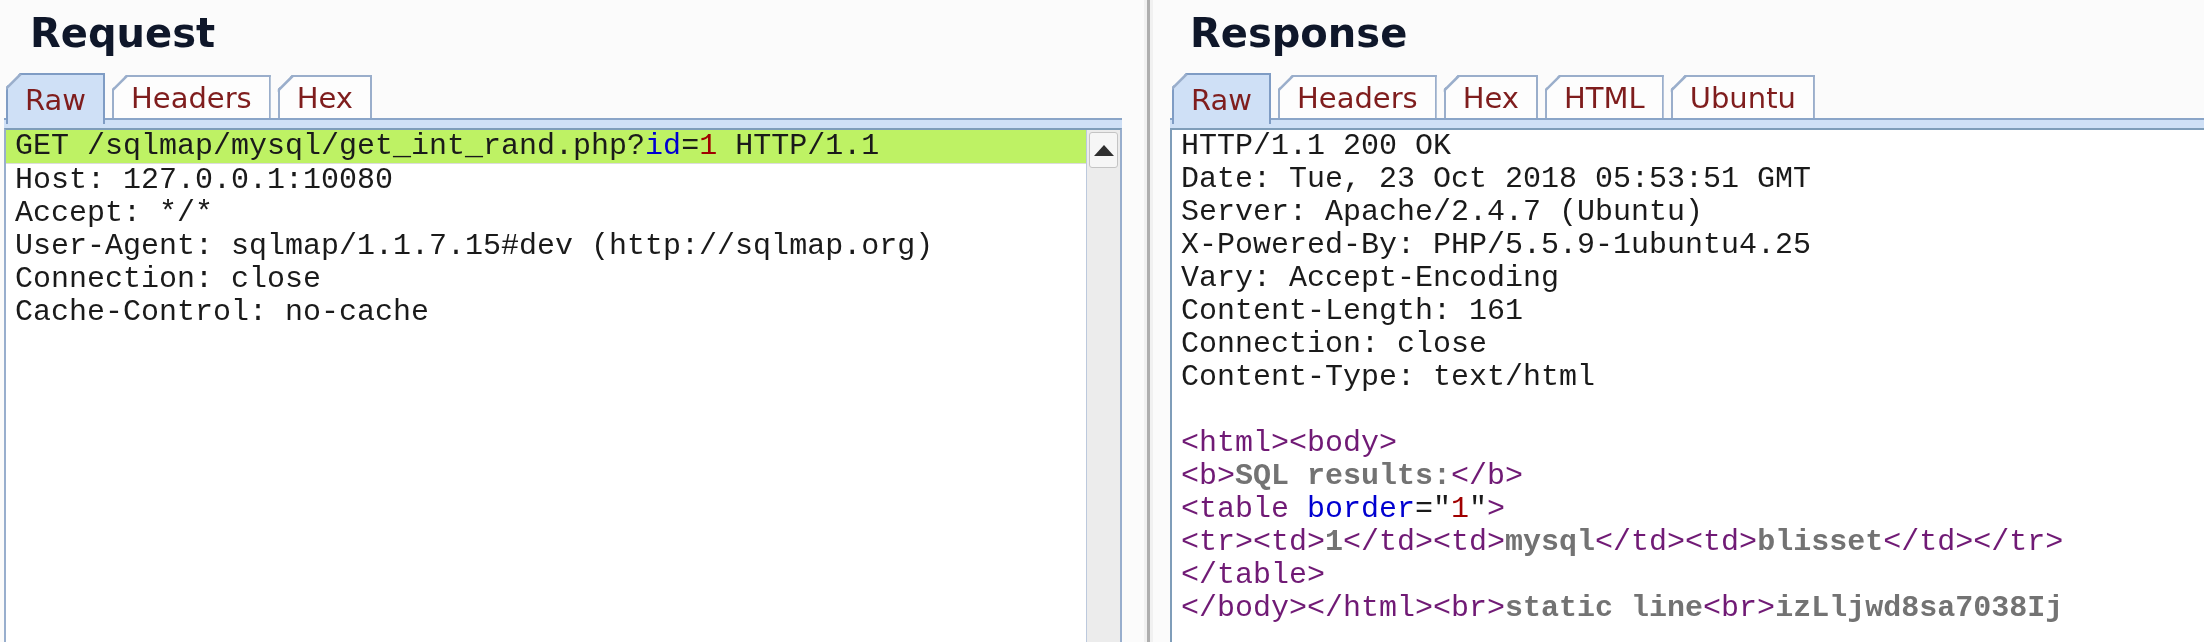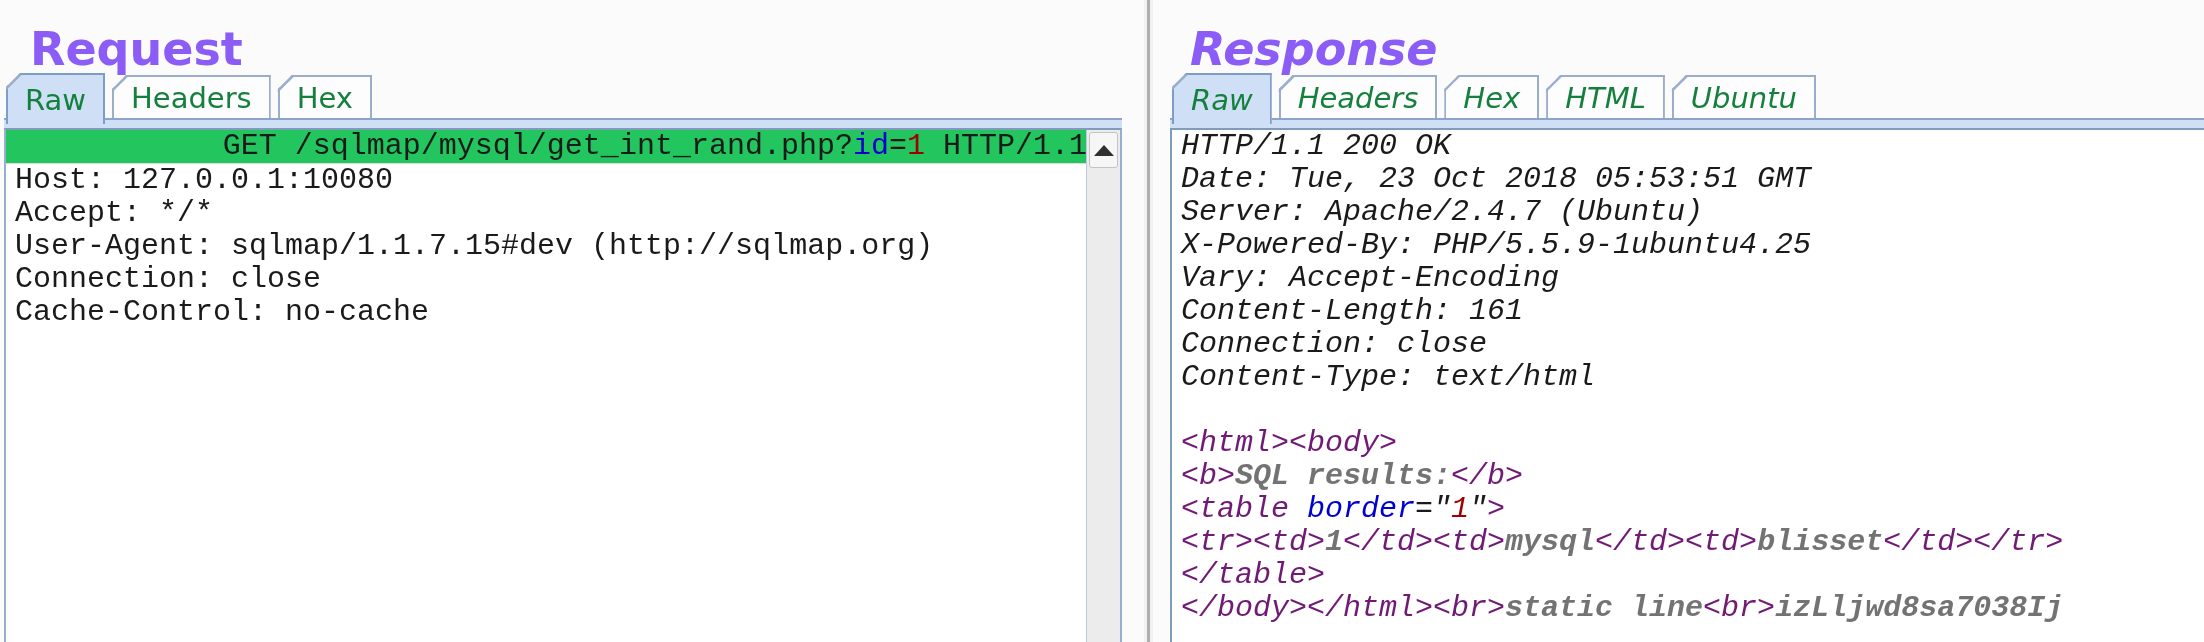--- a/index.html
+++ b/index.html
@@ -6,46 +6,46 @@
     margin: 0;
     padding: 0;
     width: 2204px;
     height: 642px;
     overflow: hidden;
     background: #fbfbfb;
     font-family: "DejaVu Sans", "Liberation Sans", sans-serif;
   }
   .panel { position: absolute; top: 0; height: 642px; }
   .panel-left  { left: 0;    width: 1148px; }
-  .panel-right { left: 1156px; width: 1048px; font-style: italic; }
+  .panel-right { left: 1156px; width: 1048px; }
 
   .panel-title {
-    position: absolute; top: 22px;
-    font-size: 46px; font-weight: bold; color: #8b5cf6;
+    position: absolute; top: 10px;
+    font-size: 40px; font-weight: bold; color: #0f172a;
     letter-spacing: 0px;
   }
   .panel-left  .panel-title { left: 30px; }
   .panel-right .panel-title { left: 34px; }
 
   
   .tabs {
     position: absolute; top: 70px; height: 48px;
     display: flex; align-items: flex-end; gap: 7px; z-index: 2;
   }
   .panel-left  .tabs { left: 6px; }
   .panel-right .tabs { left: 16px; }
   .tab {
     position: relative;
     height: 41px;
     display: flex; align-items: center;
     padding: 0 17px;
     background: #fdfdfd;
     border: 2px solid #9aaecb; border-bottom: none;
     clip-path: polygon(14px 0, 100% 0, 100% 100%, 0 100%, 0 14px);
-    font-size: 29px; color: #15803d; cursor: default;
+    font-size: 29px; color: #7f1d1d; cursor: default;
   }
   .tab::after {
     content: ""; position: absolute; left: -3px; top: 13px;
     width: 22px; height: 3px; background: #9aaecb;
     transform: rotate(-45deg); transform-origin: left center;
   }
   .tab.selected {
     background: #cfe0f6;
     border-color: #7f9cc4;
     height: 49px;
@@ -81,21 +81,21 @@
   .code {
     position: absolute; left: 0; top: 0; bottom: 0;
     font-family: "Liberation Mono", "DejaVu Sans Mono", monospace;
     font-size: 30px; line-height: 33px;
     color: #1a1a1a;
     overflow: hidden;
   }
   .panel-left  .code { right: 33px; }
   .panel-right .code { right: 0; }
   .code-line { white-space: pre; padding: 0 0 0 9px; height: 33px; }
-  .code-line.caret-line { background: #22c55e; border-bottom: 1px solid #dcdcdc; text-align: right; }
+  .code-line.caret-line { background: #bef264; border-bottom: 1px solid #dcdcdc; }
   .tk-tag   { color: #701a75; }
   .tk-attr  { color: #0000d0; }
   .tk-value { color: #a00000; }
   .tk-bold  { font-weight: bold; color: #737373; }
 
   
   .vscroll {
     position: absolute; top: 0; right: 0; bottom: 0; width: 33px;
     background: #ececec;
     border-left: 1px solid #bcc9dd;

